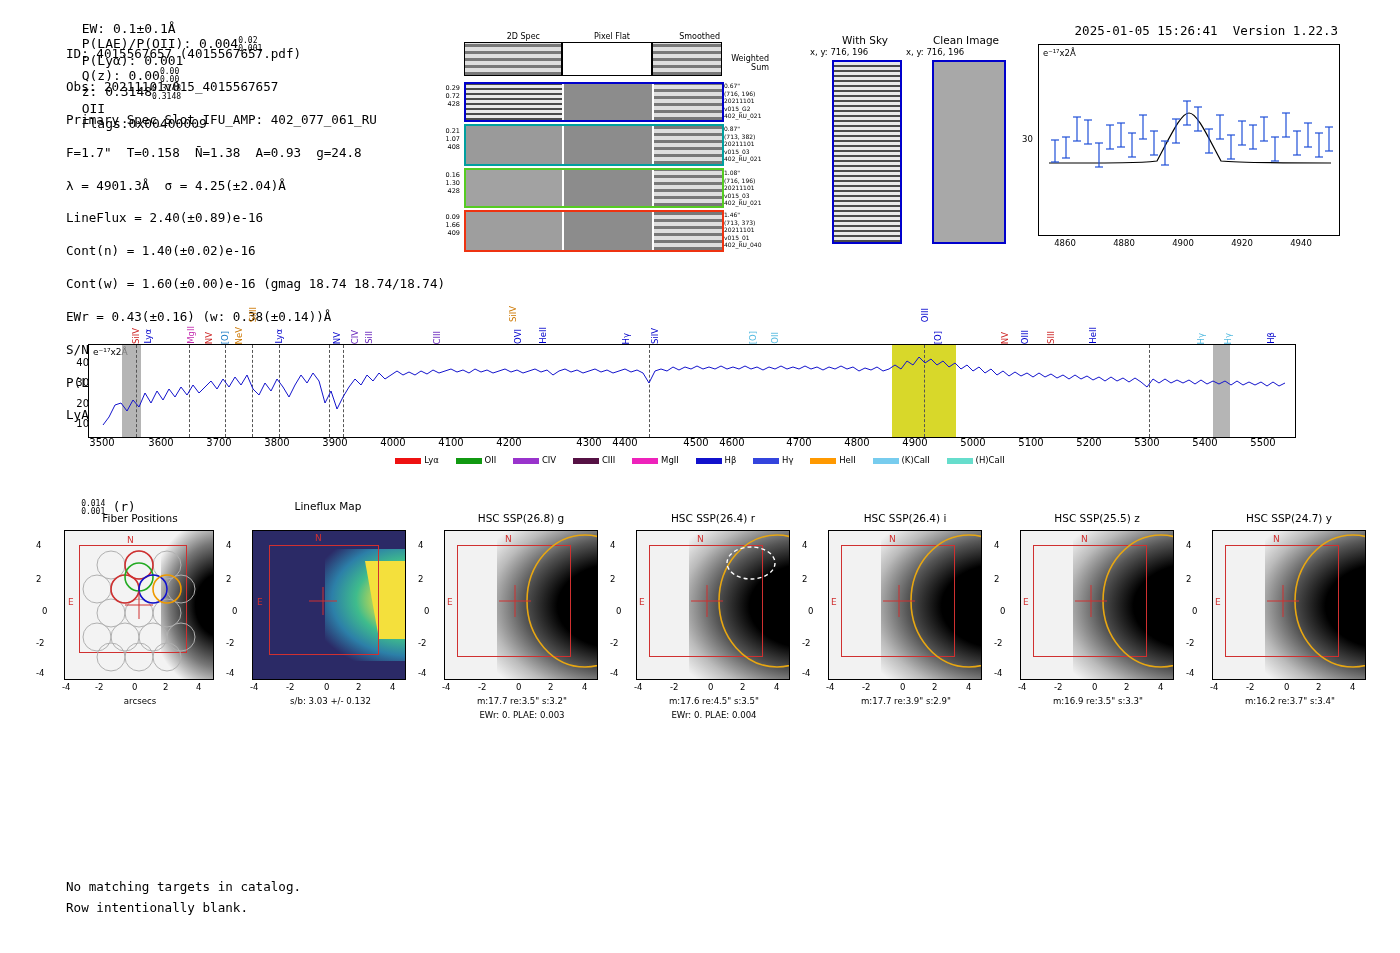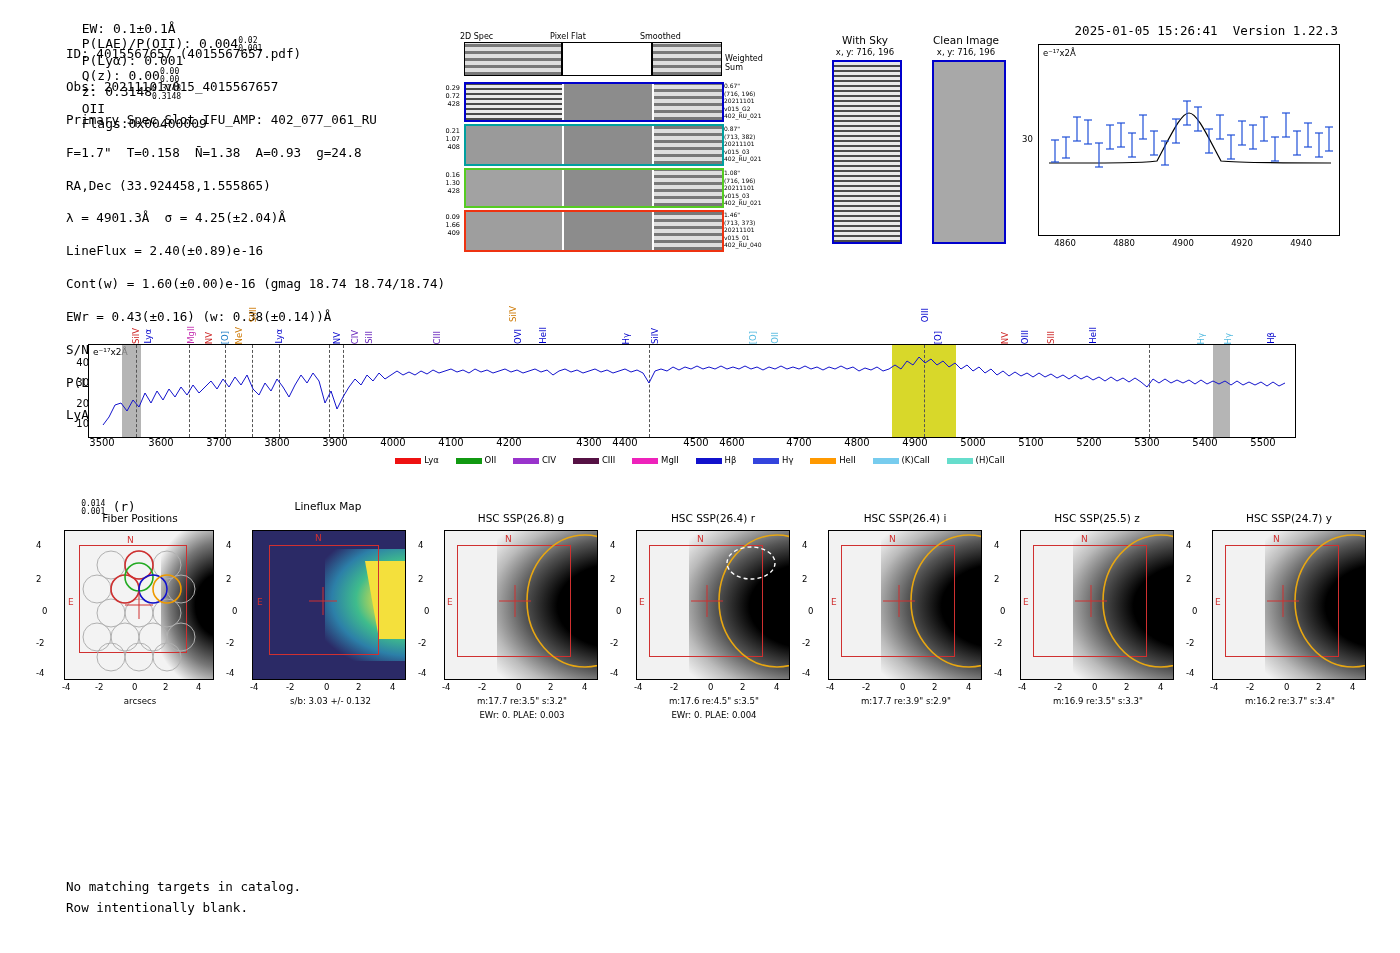--- a/index.html
+++ b/index.html
@@ -11,31 +11,31 @@
   #top-header{top:6px;left:66px;font-size:13px;white-space:pre;letter-spacing:0px;}
   #top-stamp{top:8px;right:62px;font-size:12.5px;white-space:pre;}
   .frac{display:inline-block;vertical-align:middle;font-size:8px;line-height:1.0;text-align:left;}
   .frac span{display:block;}
 
   
   #info-block{top:30px;left:66px;font-size:12.6px;line-height:16.4px;white-space:pre;}
 
   
   #spec2d{top:32px;left:440px;width:330px;height:220px;}
-  .pnl-title{position:absolute;font-size:8px;font-family:"DejaVu Sans",sans-serif;color:#000;text-align:left;}
+  .pnl-title{position:absolute;font-size:8px;font-family:"DejaVu Sans",sans-serif;color:#000;text-align:right;}
   .imgbox{position:absolute;background:#b9b9b9;}
   .noise{background-image:repeating-linear-gradient(0deg,rgba(0,0,0,.10) 0 1px,rgba(255,255,255,.10) 1px 2px),repeating-linear-gradient(90deg,rgba(0,0,0,.07) 0 1px,rgba(255,255,255,.07) 1px 2px);}
   .stripes{background-image:repeating-linear-gradient(0deg,#4a4a4a 0 2px,#e8e8e8 2px 5px);}
   .smooth{background-image:repeating-linear-gradient(0deg,rgba(0,0,0,.35) 0 3px,rgba(255,255,255,.55) 3px 7px);filter:blur(.6px);}
   .lbl-left{position:absolute;font-size:6.5px;font-family:"DejaVu Sans",sans-serif;line-height:8px;text-align:right;}
   .lbl-right{position:absolute;font-size:6px;font-family:"DejaVu Sans",sans-serif;line-height:7.5px;}
 
   
   .cut-title{position:absolute;font-size:10.5px;font-family:"DejaVu Sans",sans-serif;text-align:center;}
-  .cut-sub{position:absolute;font-size:8.5px;font-family:"DejaVu Sans",sans-serif;text-align:center;}
+  .cut-sub{position:absolute;font-size:8.5px;font-family:"DejaVu Sans",sans-serif;text-align:left;}
 
   
   #linezoom{top:44px;left:1038px;width:300px;height:190px;border:1px solid #000;background:#fff;}
   #linezoom .yl{position:absolute;left:4px;top:3px;font-size:8.5px;font-family:"DejaVu Sans",sans-serif;}
   .tickx{position:absolute;bottom:-13px;font-size:8.5px;font-family:"DejaVu Sans",sans-serif;transform:translateX(-50%);}
   .ticky{position:absolute;left:-17px;font-size:8.5px;font-family:"DejaVu Sans",sans-serif;transform:translateY(-50%);}
 
   
   #fullspec{top:344px;left:88px;width:1206px;height:92px;border:1px solid #000;background:#fff;}
   #spec-axis{top:437px;left:88px;width:1206px;height:14px;}
@@ -70,23 +70,23 @@
 </div>
 <div class="abs mono" id="top-stamp">
   <span>2025-01-05 15:26:41</span>&nbsp;&nbsp;<span>Version 1.22.3</span>
 </div>
 
 <div class="abs mono" id="info-block">
 <div>ID: 4015567657 (4015567657.pdf)</div>
 <div>Obs: 20211101v015_4015567657</div>
 <div>Primary Spec_Slot_IFU_AMP: 402_077_061_RU</div>
 <div>F=1.7"  T=0.158  N̄=1.38  A=0.93  g=24.8</div>
-<div>RA,Dec (33.924458,1.555865)</div>
 <div>λ = 4901.3Å  σ = 4.25(±2.04)Å</div>
 <div>LineFlux = 2.40(±0.89)e-16</div>
+<div>Cont(n) = 1.40(±0.02)e-16</div>
 <div>Cont(w) = 1.60(±0.00)e-16 (gmag 18.74 18.74/18.74)</div>
 <div>EWr = 0.43(±0.16) (w: 0.38(±0.14))Å</div>
 <div>S/N = 6.1(±0.6)  χ² = 2.1(±0.2)</div>
 <div>P(LAE)/P(OII): 0.004 0.014/0.001 (w: 0.004 0.016/0.001)</div>
 <div>LyA z = 3.0318  OII z = 0.3148</div>
 </div>
 
 <div class="abs" id="spec2d">
   <div class="pnl-title" style="left:20px;top:0;width:80px;">2D Spec</div>
   <div class="pnl-title" style="left:110px;top:0;width:80px;">Pixel Flat</div>

